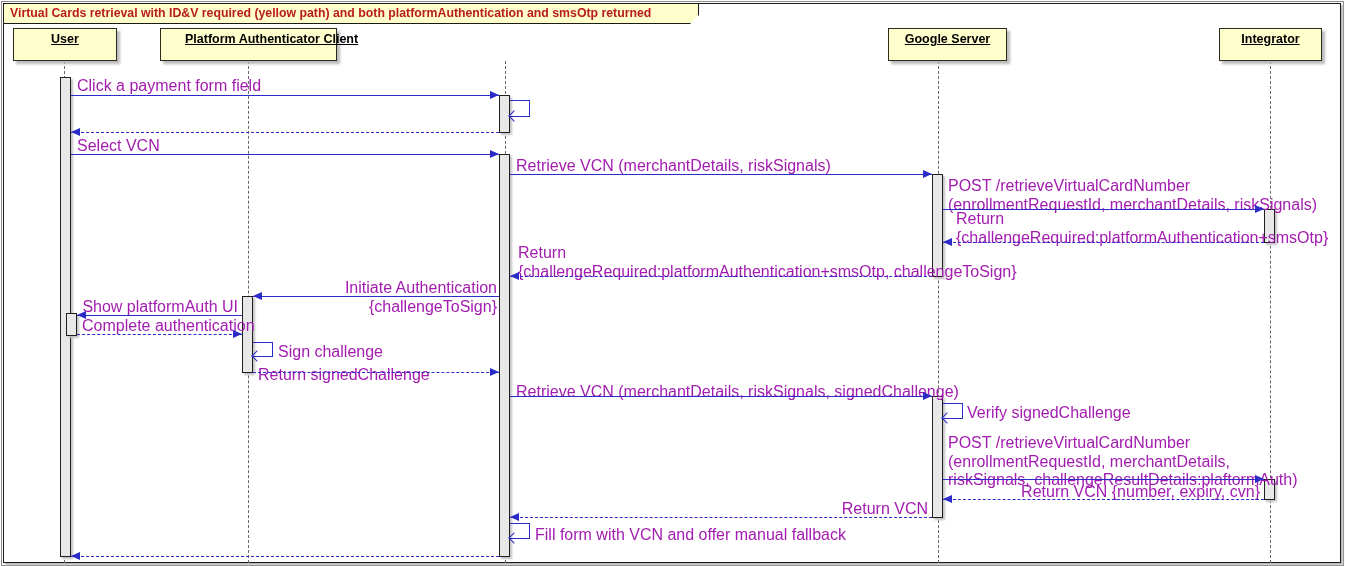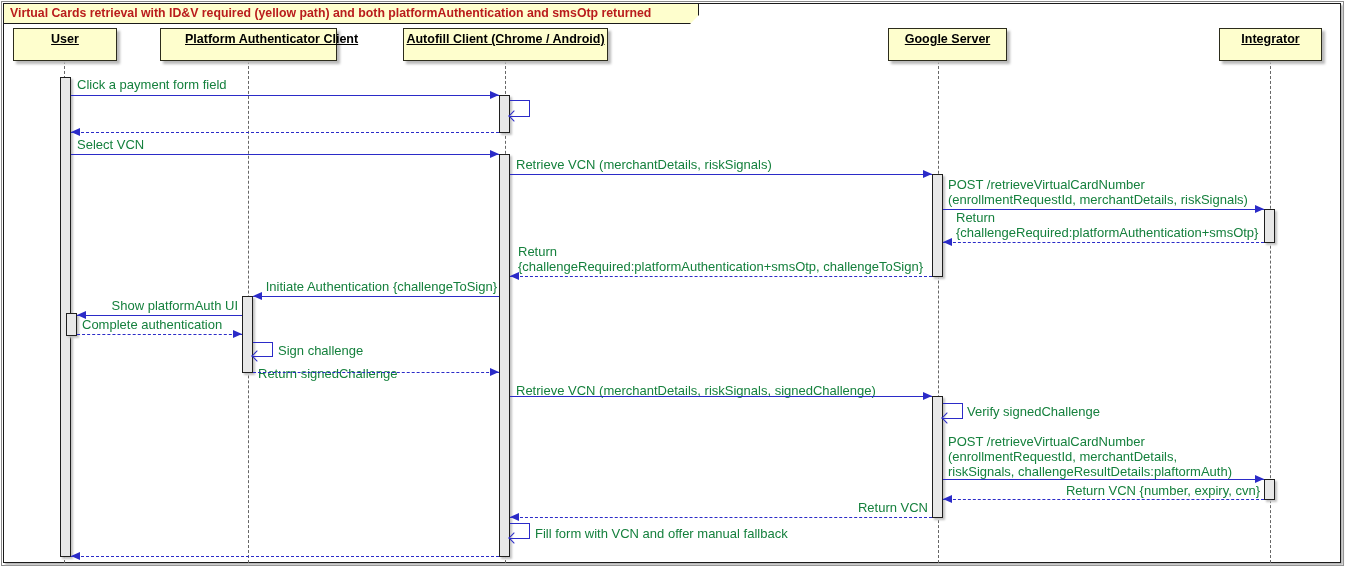--- a/index.html
+++ b/index.html
@@ -21,42 +21,41 @@
   .lifeline{position:absolute;top:61px;height:502px;width:0;border-left:1px dashed var(--lifeline);}
   .participant{position:absolute;top:28px;height:33px;background:var(--participant_fill);
     border:1.6px solid #2c2c1c;box-sizing:border-box;box-shadow:2.5px 2.5px 2.5px #b9b9b9;
     text-align:center;font-size:12.5px;font-weight:bold;color:#000;padding-top:3px;}
   .participant span{text-decoration:underline;white-space:nowrap;}
   .act{position:absolute;width:11px;background:var(--activation_fill);border:1.2px solid #1f1f1f;box-sizing:border-box;box-shadow:2px 2px 2px #c2c2c2;}
   .line{position:absolute;height:0;border-top:1.5px solid var(--arrow);}
   .line.dashed{border-top-style:dashed;}
   .head-r{position:absolute;width:0;height:0;border-top:4.5px solid transparent;border-bottom:4.5px solid transparent;border-left:9px solid var(--arrow);}
   .head-l{position:absolute;width:0;height:0;border-top:4.5px solid transparent;border-bottom:4.5px solid transparent;border-right:9px solid var(--arrow);}
-  .msg-label{position:absolute;font-size:13px;line-height:1.17;color:#15803d;white-space:pre-line;}
+  .msg-label{position:absolute;font-size:16px;line-height:1.17;color:#a21caf;white-space:pre-line;}
   .loop{position:absolute;border:1.5px solid var(--arrow);border-left:none;box-sizing:border-box;}
   .chev{position:absolute;width:7px;height:7px;border-left:1.8px solid var(--arrow);border-bottom:1.8px solid var(--arrow);transform:rotate(45deg);}
   .ta-r{text-align:right;}
 </style>
 </head>
 <body>
 
 <div class="stage">
   <div class="frame-outer"></div>
   <div class="frame-inner"></div>
   <div class="frame-title">Virtual Cards retrieval with ID&amp;V required (yellow path) and both platformAuthentication and smsOtp returned</div>
 
   <div class="lifeline" style="left:64px;"></div>
   <div class="lifeline" style="left:248px;"></div>
   <div class="lifeline" style="left:505px;"></div>
   <div class="lifeline" style="left:938px;"></div>
   <div class="lifeline" style="left:1270px;"></div>
 
   <div class="participant" style="left:13px;width:104px;"><span>User</span></div>
   <div class="participant" style="left:160px;width:177px;padding-left:24px;"><span>Platform Authenticator Client</span></div>
-  <div class="participant" style="left:403px;width:205px;"><span>Autofill Client (Chrome / Android)</span></div>
   <div class="participant" style="left:888px;width:119px;"><span>Google Server</span></div>
   <div class="participant" style="left:1219px;width:103px;"><span>Integrator</span></div>
 
   <div class="act" style="left:60px;top:77px;height:480px;"></div>
   <div class="act" style="left:66px;top:313px;height:23px;"></div>
   <div class="act" style="left:242px;top:296px;height:77px;"></div>
   <div class="act" style="left:499px;top:95px;height:38px;"></div>
   <div class="act" style="left:499px;top:154px;height:403px;"></div>
   <div class="act" style="left:932px;top:174px;height:103px;"></div>
   <div class="act" style="left:932px;top:396px;height:122px;"></div>

